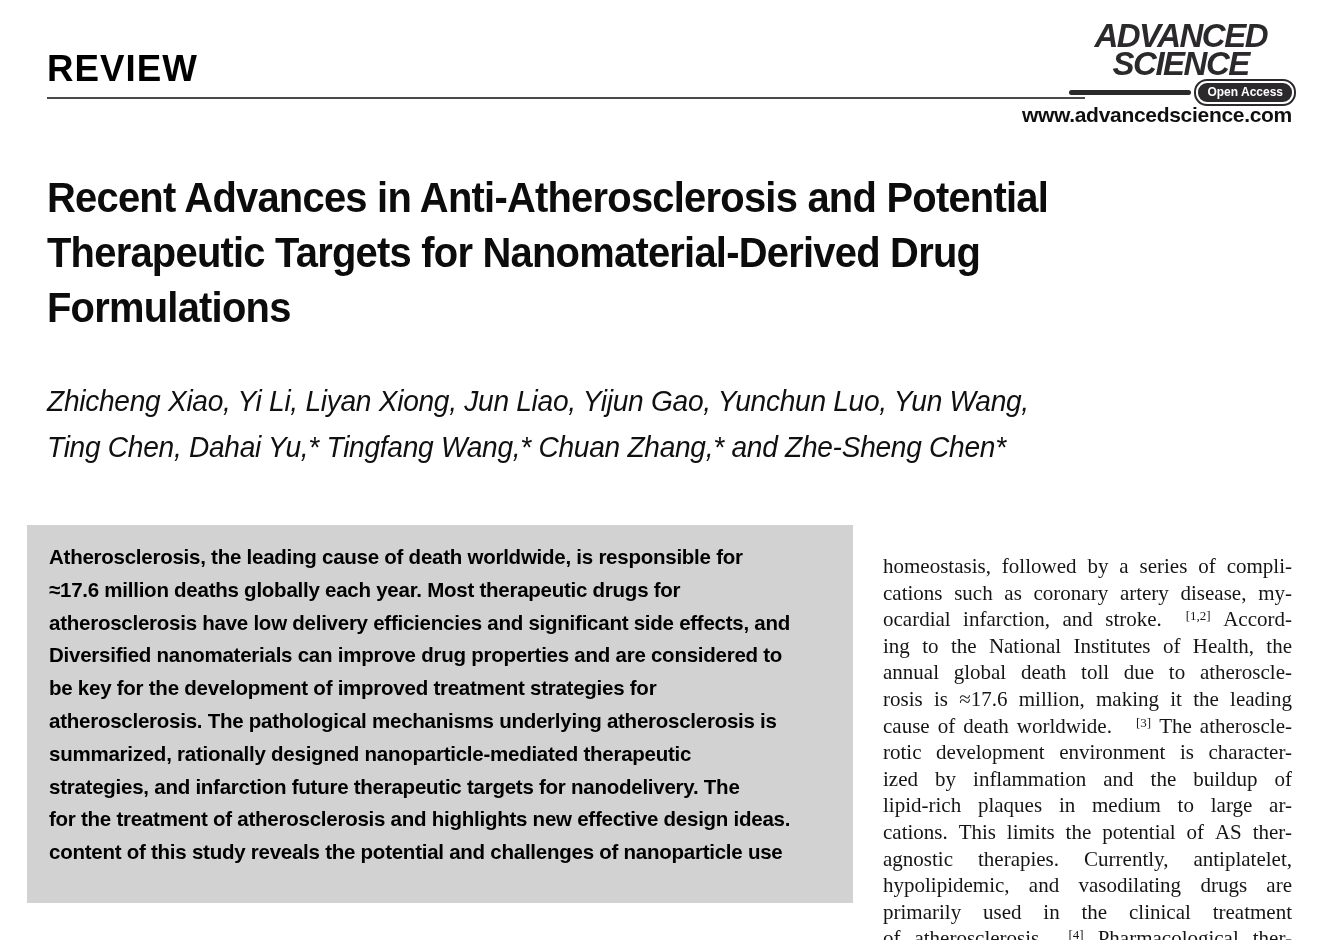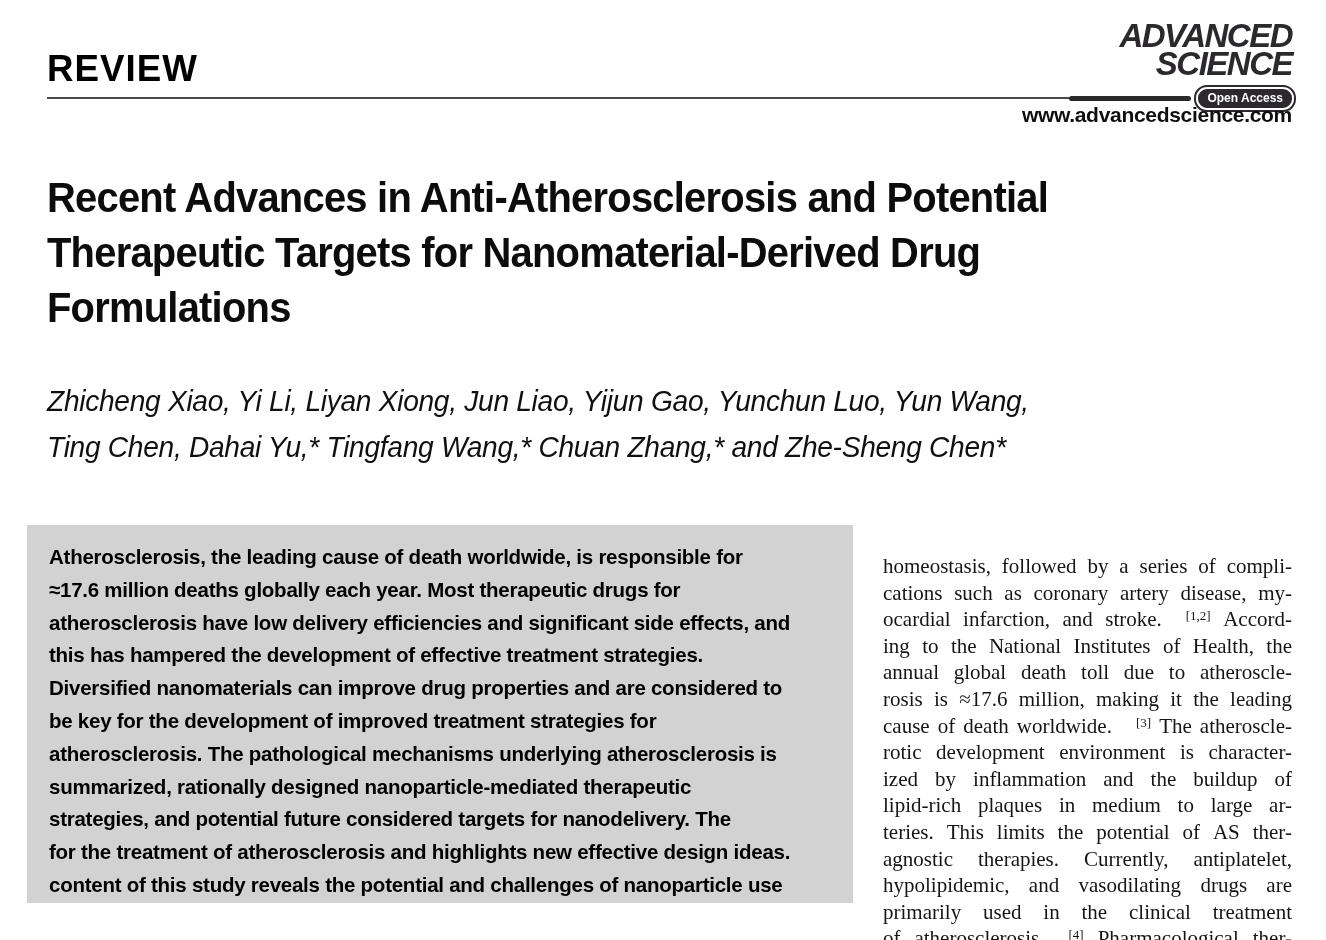--- a/index.html
+++ b/index.html
@@ -27,36 +27,36 @@
   }
   .header-rule {
     position: absolute;
     left: 47px; top: 97px;
     width: 1038px; height: 2px;
     background: #4a4a4a;
   }
   .logo {
     position: absolute;
     right: 34px; top: 22px;
-    text-align: right;
+    text-align: center;
   }
   .logo-line {
     font-size: 33px;
     line-height: 28px;
     font-weight: 700;
     font-style: italic;
     letter-spacing: -1.5px;
     color: #2b292c;
     white-space: nowrap;
   }
   .logo-bar-row {
     display: flex;
     justify-content: flex-end;
     align-items: center;
-    margin-top: 9px;
+    margin-top: 3px;
     margin-right: -2px;
   }
   .logo-bar {
     width: 122px; height: 5px;
     background: #2b292c;
     border-radius: 3px;
     margin-right: 5px;
   }
   .open-access-pill {
     background: #2b292c;
@@ -183,26 +183,25 @@
 
   <div class="authors">
       <div class="author-line">Zhicheng Xiao, Yi Li, Liyan Xiong, Jun Liao, Yijun Gao, Yunchun Luo, Yun Wang,</div>
       <div class="author-line">Ting Chen, Dahai Yu,* Tingfang Wang,* Chuan Zhang,* and Zhe-Sheng Chen*</div>
     </div>
 
   <div class="abstract-box">
       <div class="abstract-line">Atherosclerosis, the leading cause of death worldwide, is responsible for</div>
       <div class="abstract-line">≈17.6 million deaths globally each year. Most therapeutic drugs for</div>
       <div class="abstract-line">atherosclerosis have low delivery efficiencies and significant side effects, and</div>
-      <div class="abstract-line">this has hampered the development of effective treatment strategies.</div>
       <div class="abstract-line">Diversified nanomaterials can improve drug properties and are considered to</div>
       <div class="abstract-line">be key for the development of improved treatment strategies for</div>
       <div class="abstract-line">atherosclerosis. The pathological mechanisms underlying atherosclerosis is</div>
       <div class="abstract-line">summarized, rationally designed nanoparticle-mediated therapeutic</div>
-      <div class="abstract-line">strategies, and potential future considered targets for nanodelivery. The</div>
+      <div class="abstract-line">strategies, and infarction future therapeutic targets for nanodelivery. The</div>
       <div class="abstract-line">for the treatment of atherosclerosis and highlights new effective design ideas.</div>
       <div class="abstract-line">content of this study reveals the potential and challenges of nanoparticle use</div>
     </div>
 
   <div class="right-col">
       <div class="rc-line">
         <span>homeostasis,</span>
         <span>followed</span>
         <span>by</span>
         <span>a</span>
@@ -282,21 +281,21 @@
       <div class="rc-line">
         <span>lipid-rich</span>
         <span>plaques</span>
         <span>in</span>
         <span>medium</span>
         <span>to</span>
         <span>large</span>
         <span>ar-</span>
       </div>
       <div class="rc-line">
-        <span>teries.</span>
+        <span>cations.</span>
         <span>This</span>
         <span>limits</span>
         <span>the</span>
         <span>potential</span>
         <span>of</span>
         <span>AS</span>
         <span>ther-</span>
       </div>
       <div class="rc-line">
         <span>agnostic</span>

